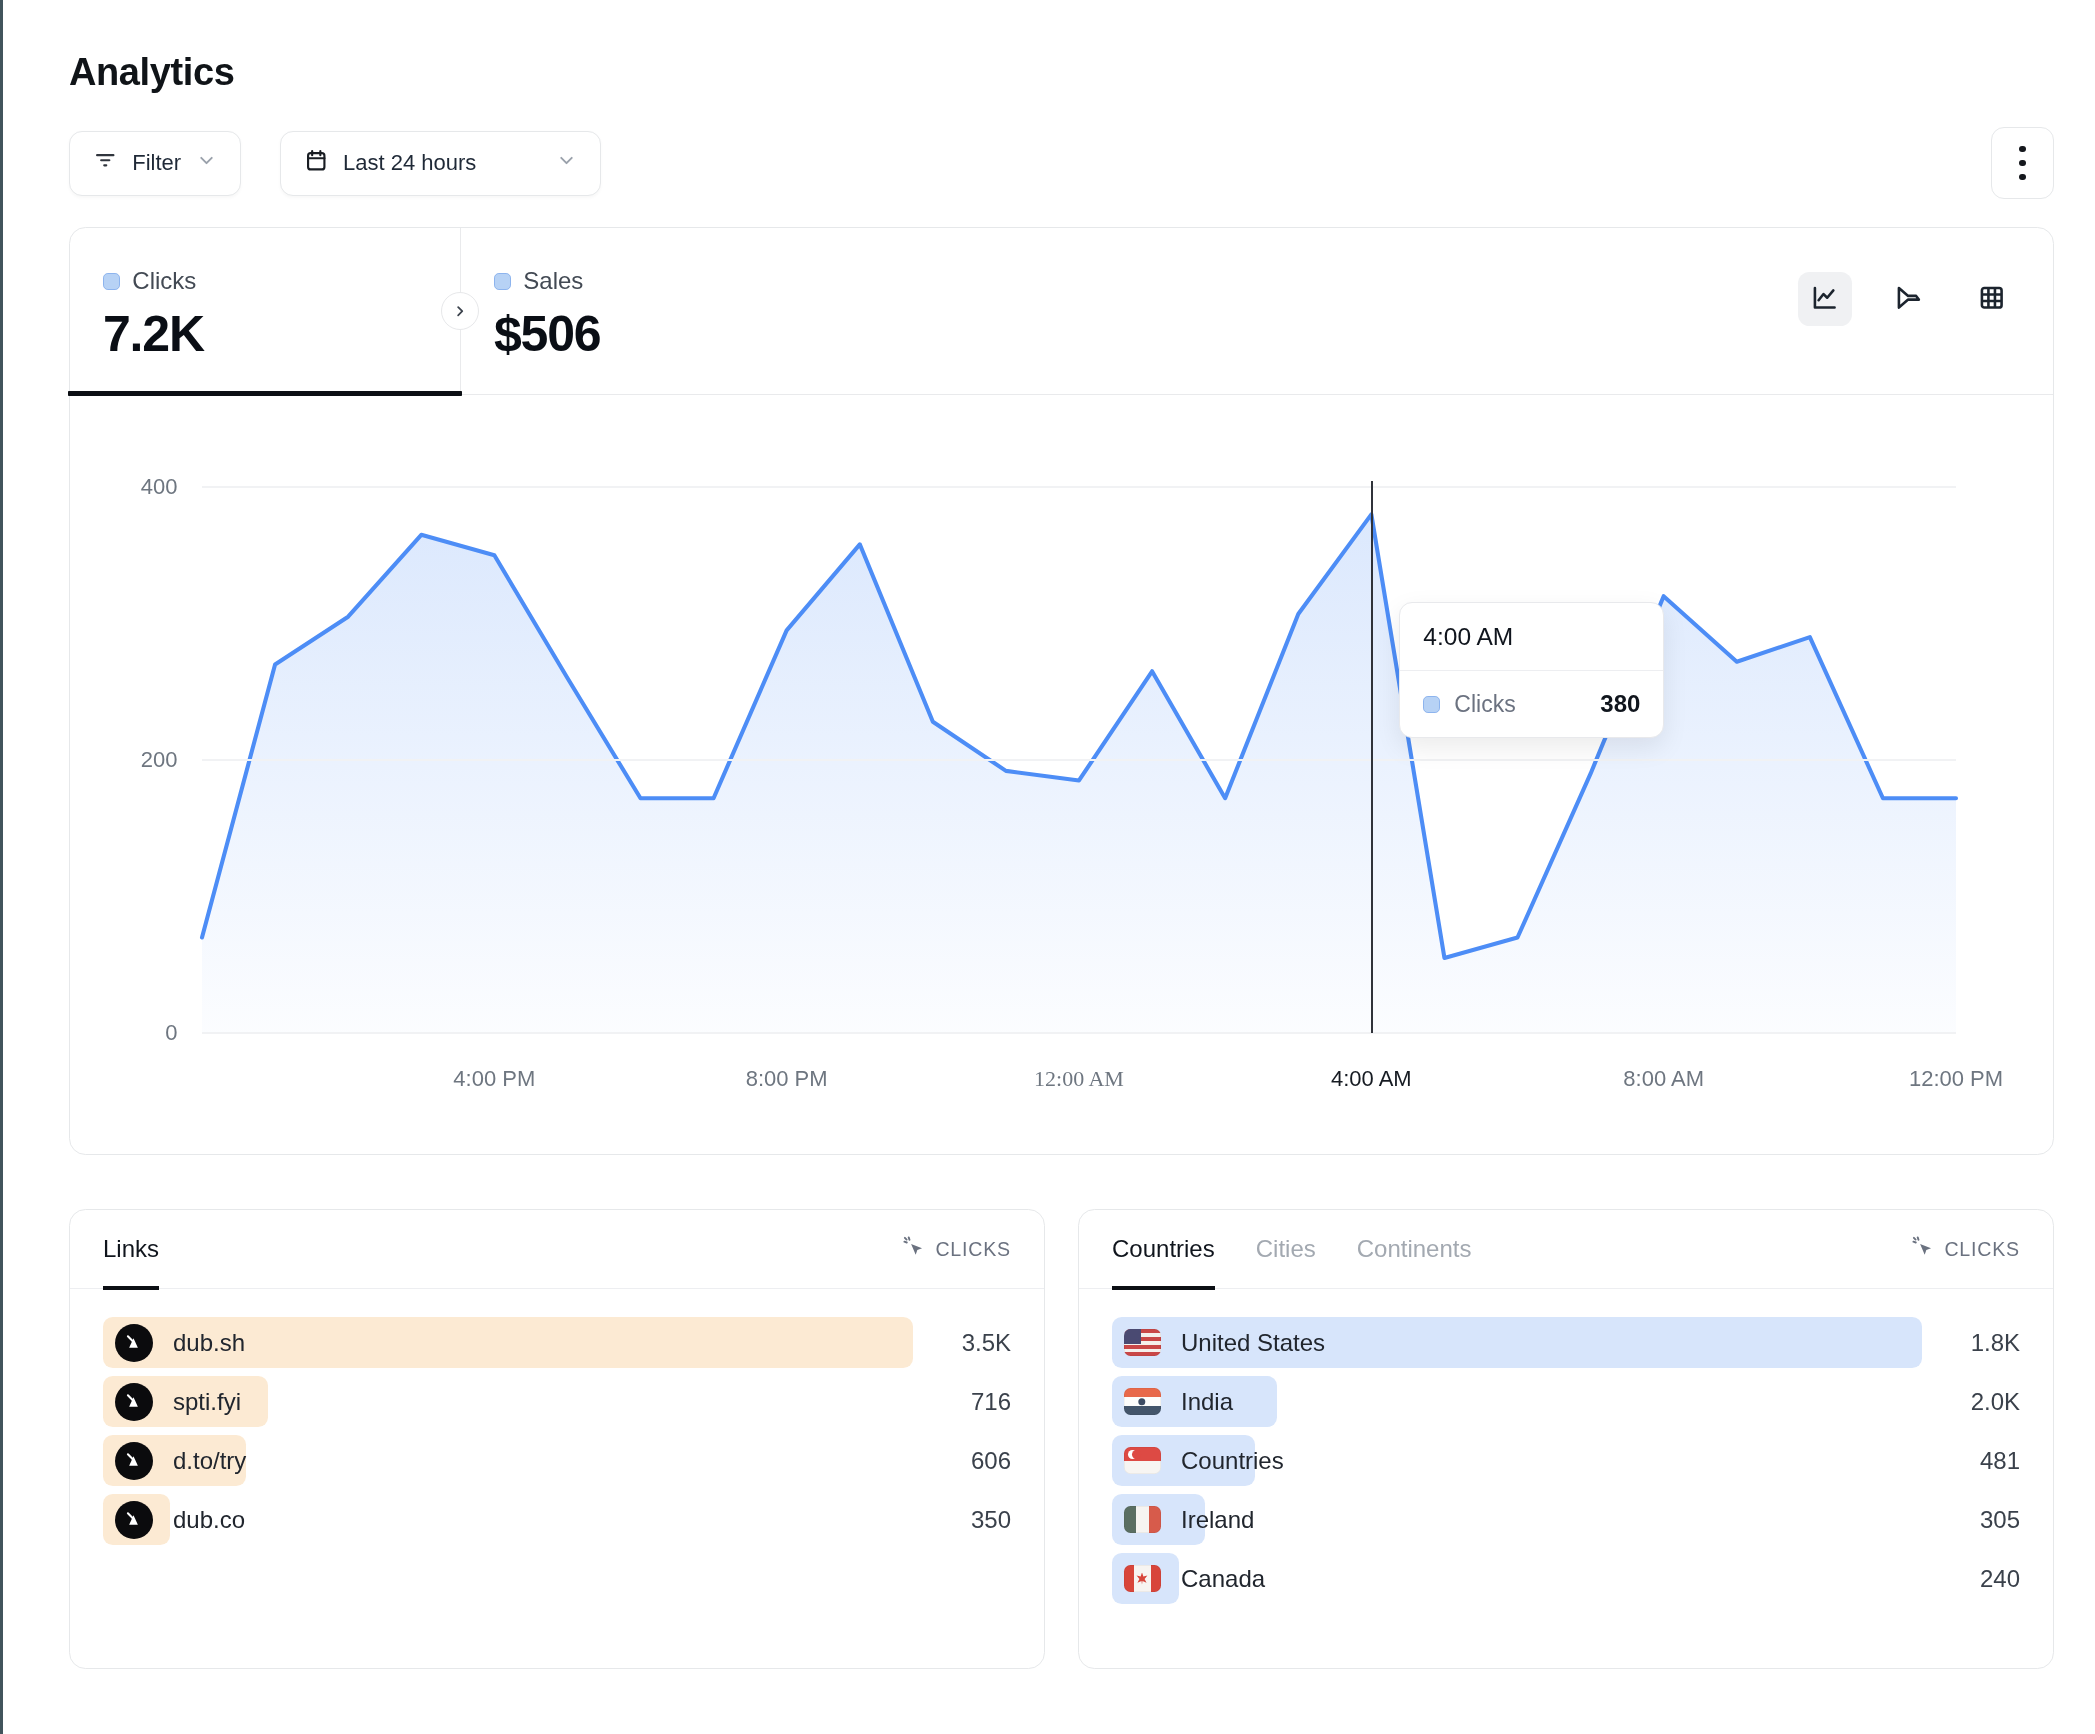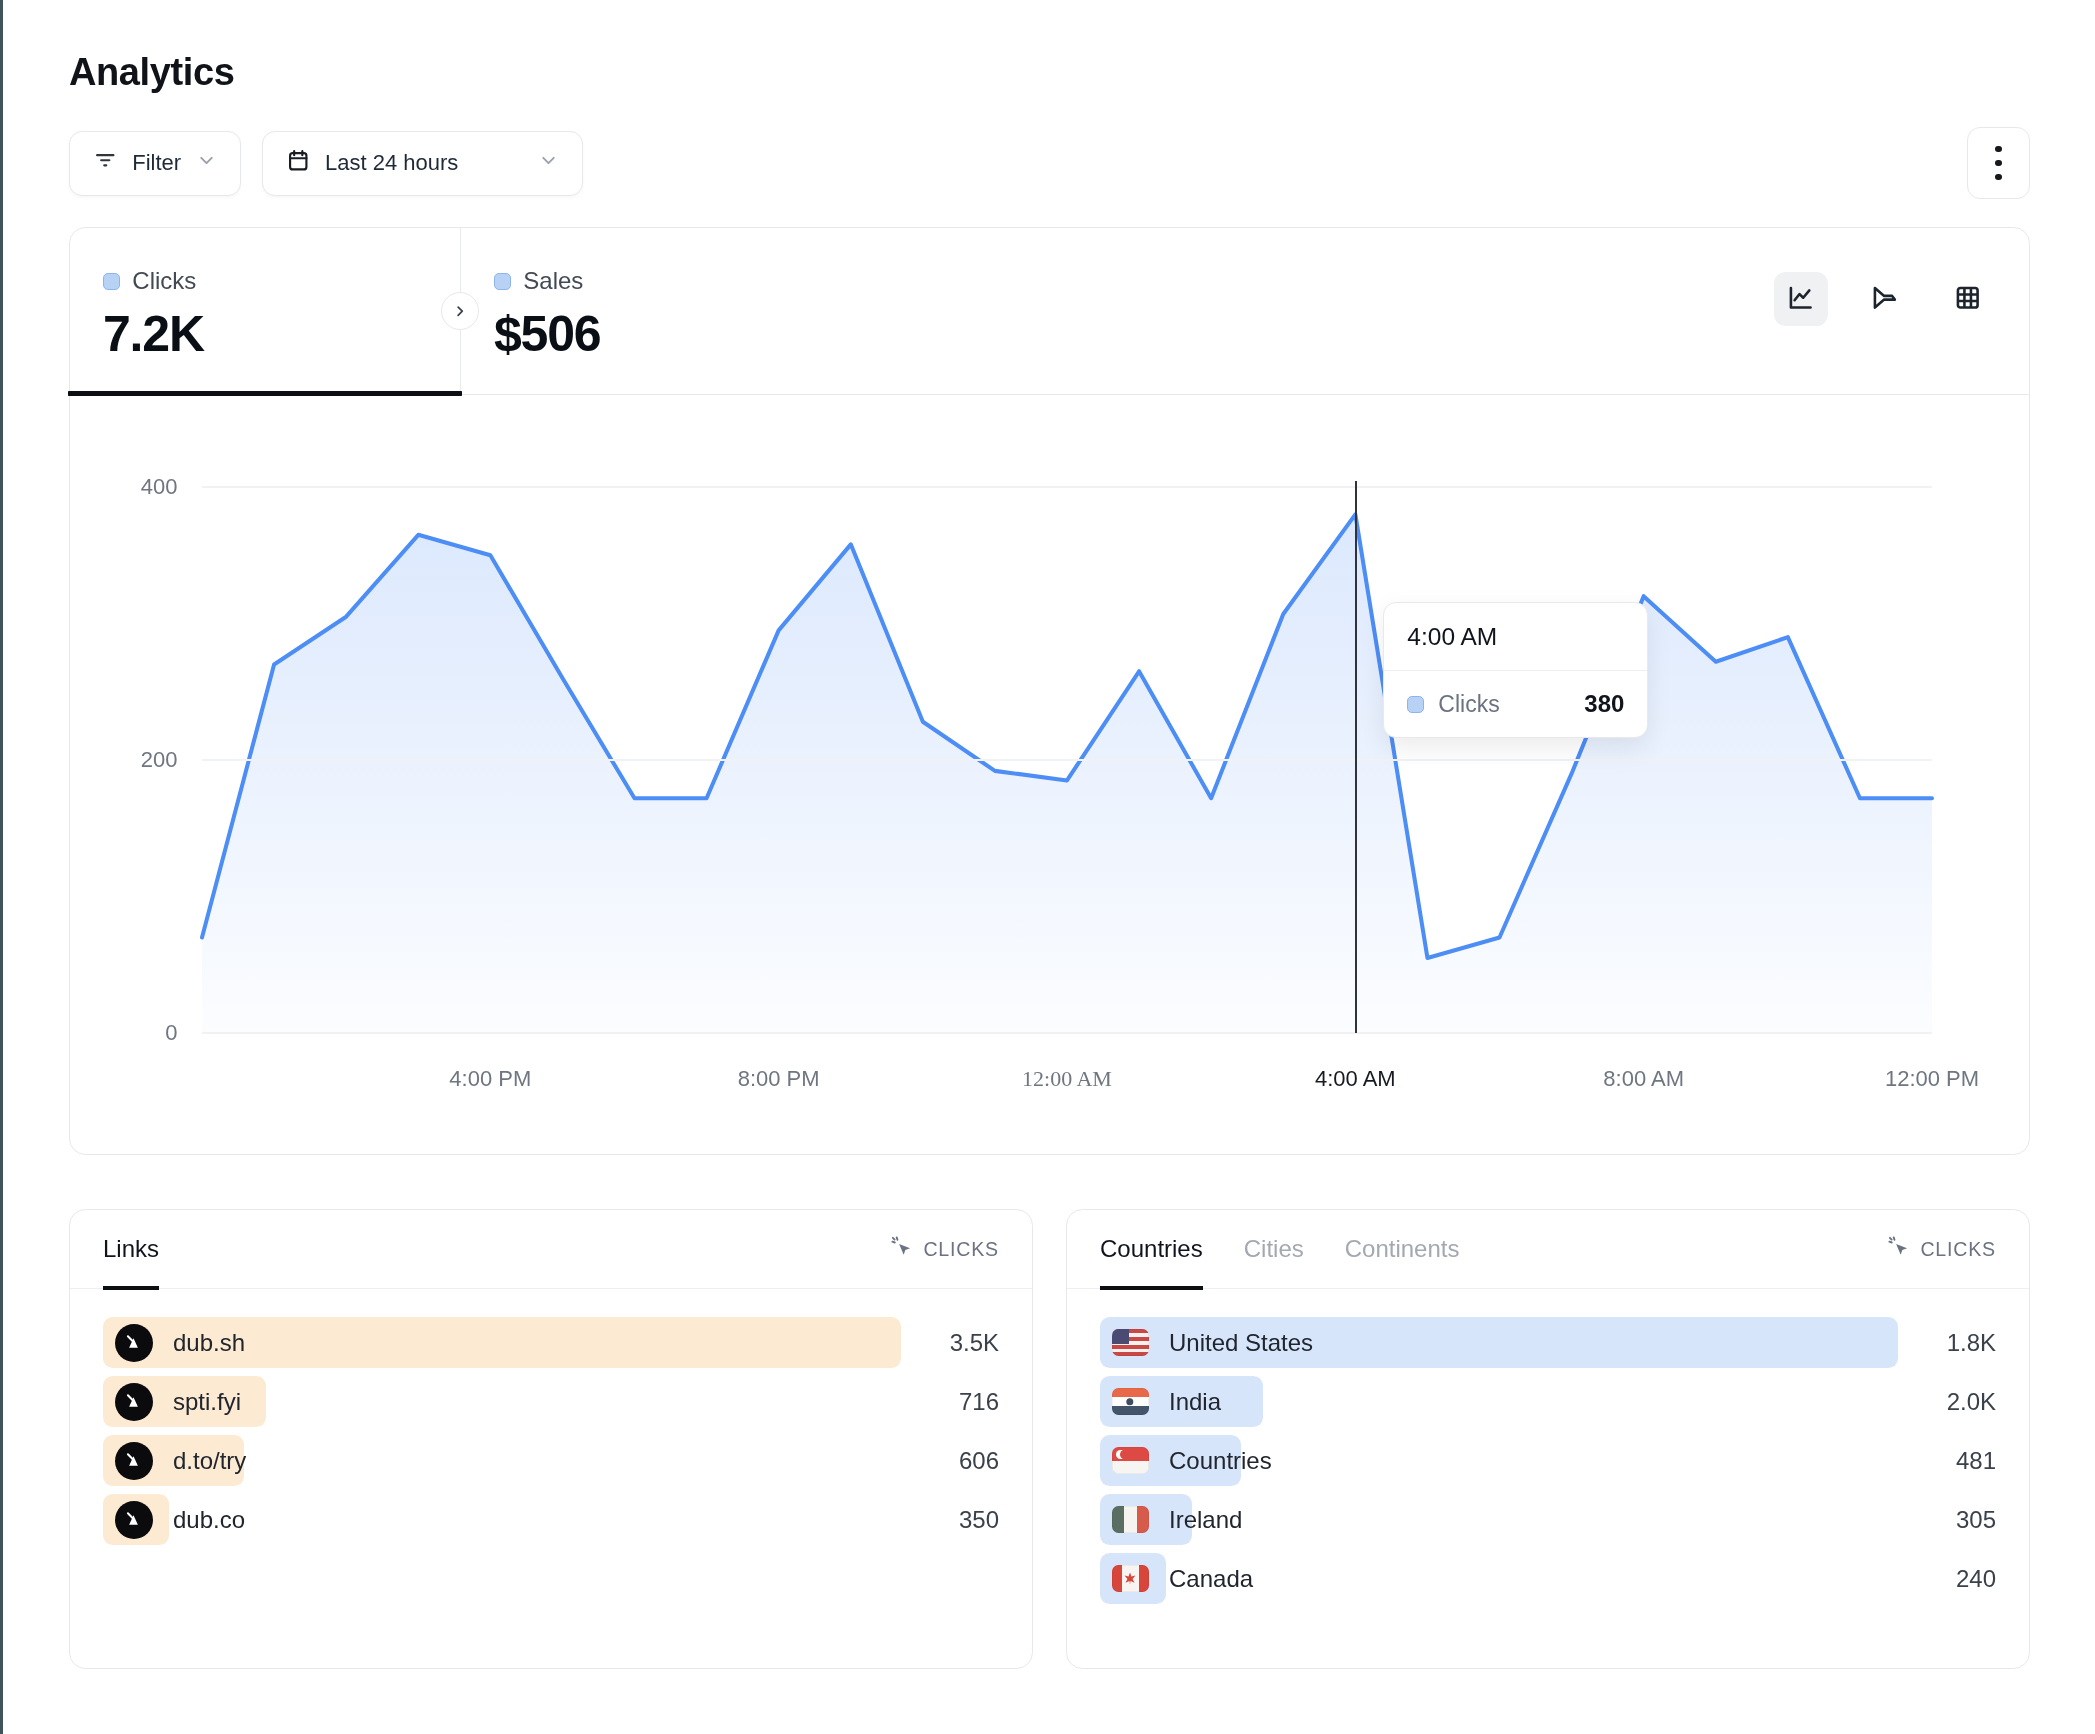--- a/index.html
+++ b/index.html
@@ -2,26 +2,26 @@
 <html style="font-size:13px"><head>
 <meta charset="utf-8">
 <style>
   * { box-sizing: border-box; margin: 0; padding: 0; }
   html,body { width:2096px; }
   body {
     height:1735px; background:#ffffff; position:relative;
     font-family:"Liberation Sans", sans-serif; color:#111827; overflow:hidden;
   }
   .edge-strip { position:absolute; left:0; top:0; bottom:0; width:2.5px; background:#41545c; }
-  .wrap { padding:51px 66px 0 69px; }
+  .wrap { padding:51px 42px 0 69px; }
 
   .page-title { font-size:38px; font-weight:800; color:#101418; letter-spacing:-0.4px; }
 
   
-  .toolbar { margin-top:33px; display:flex; align-items:center; gap:21px; }
+  .toolbar { margin-top:33px; display:flex; align-items:center; gap:39px; }
   .btn {
     display:flex; align-items:center; gap:14.7px; height:65px; padding:0 23px;
     background:#fff; border:1.6px solid #e6e8ea; border-radius:13px;
     font-size:22px; font-weight:500; color:#1f2937; box-shadow:0 1.6px 3.3px rgba(0,0,0,.03);
     cursor:pointer;
   }
   .btn svg { flex:none; }
   .date-btn { width:321px; }
   .date-btn .chev { margin-left:auto; }
   .chev { color:#9aa1ab; }

